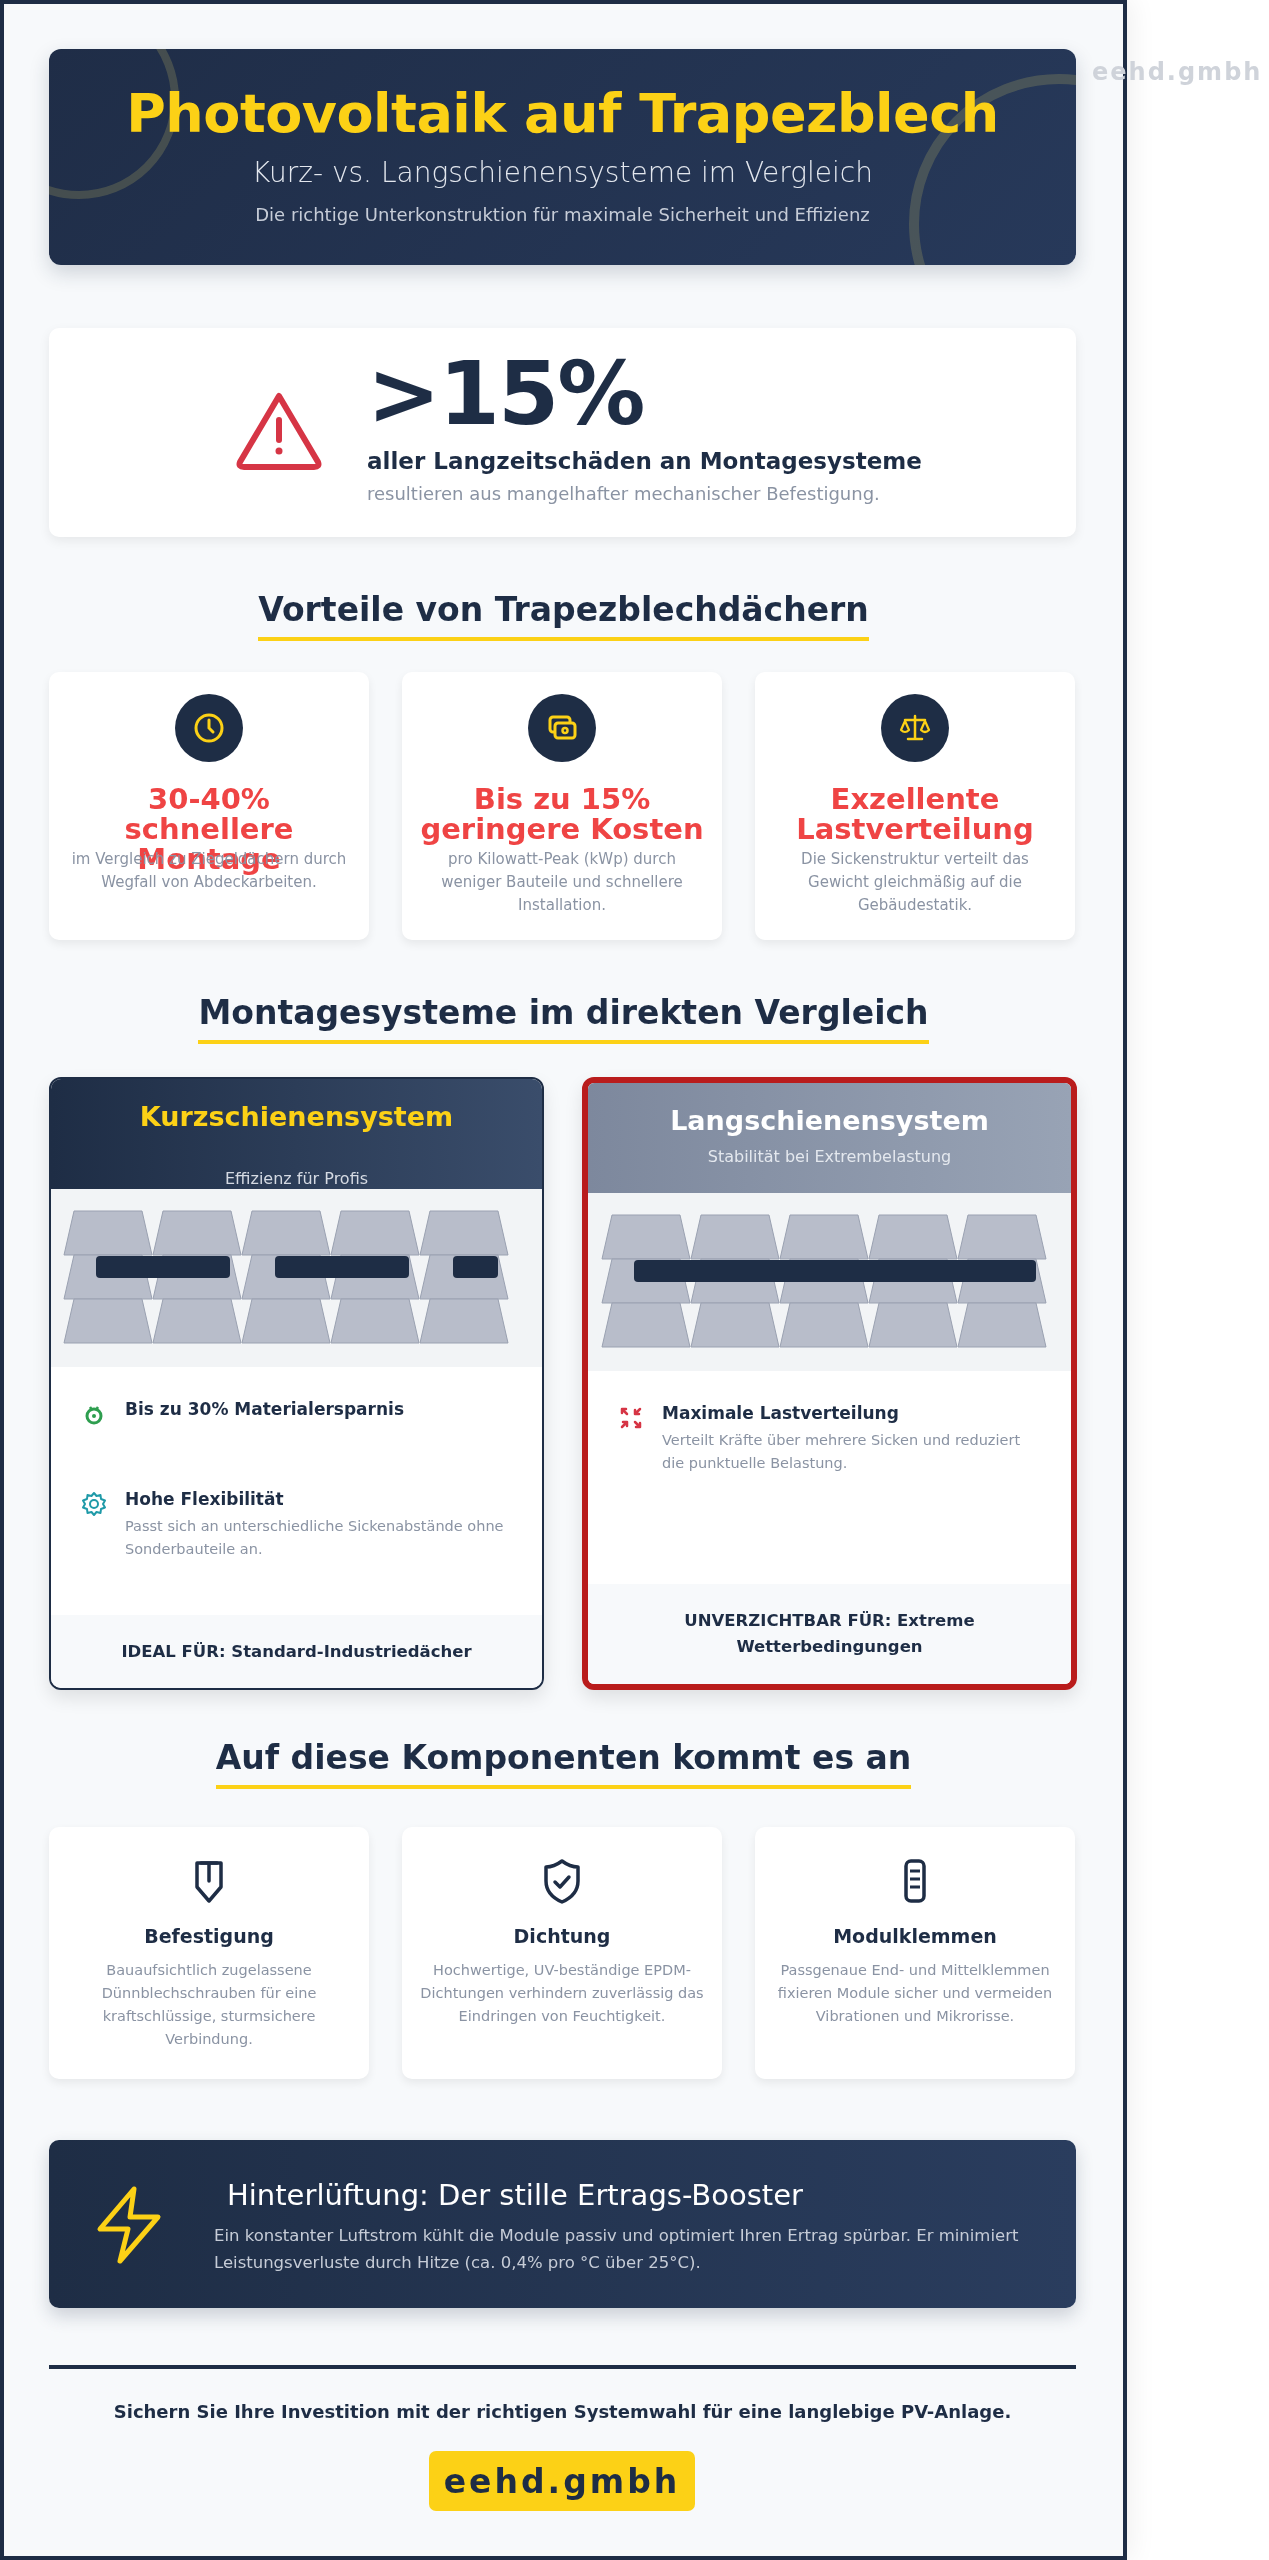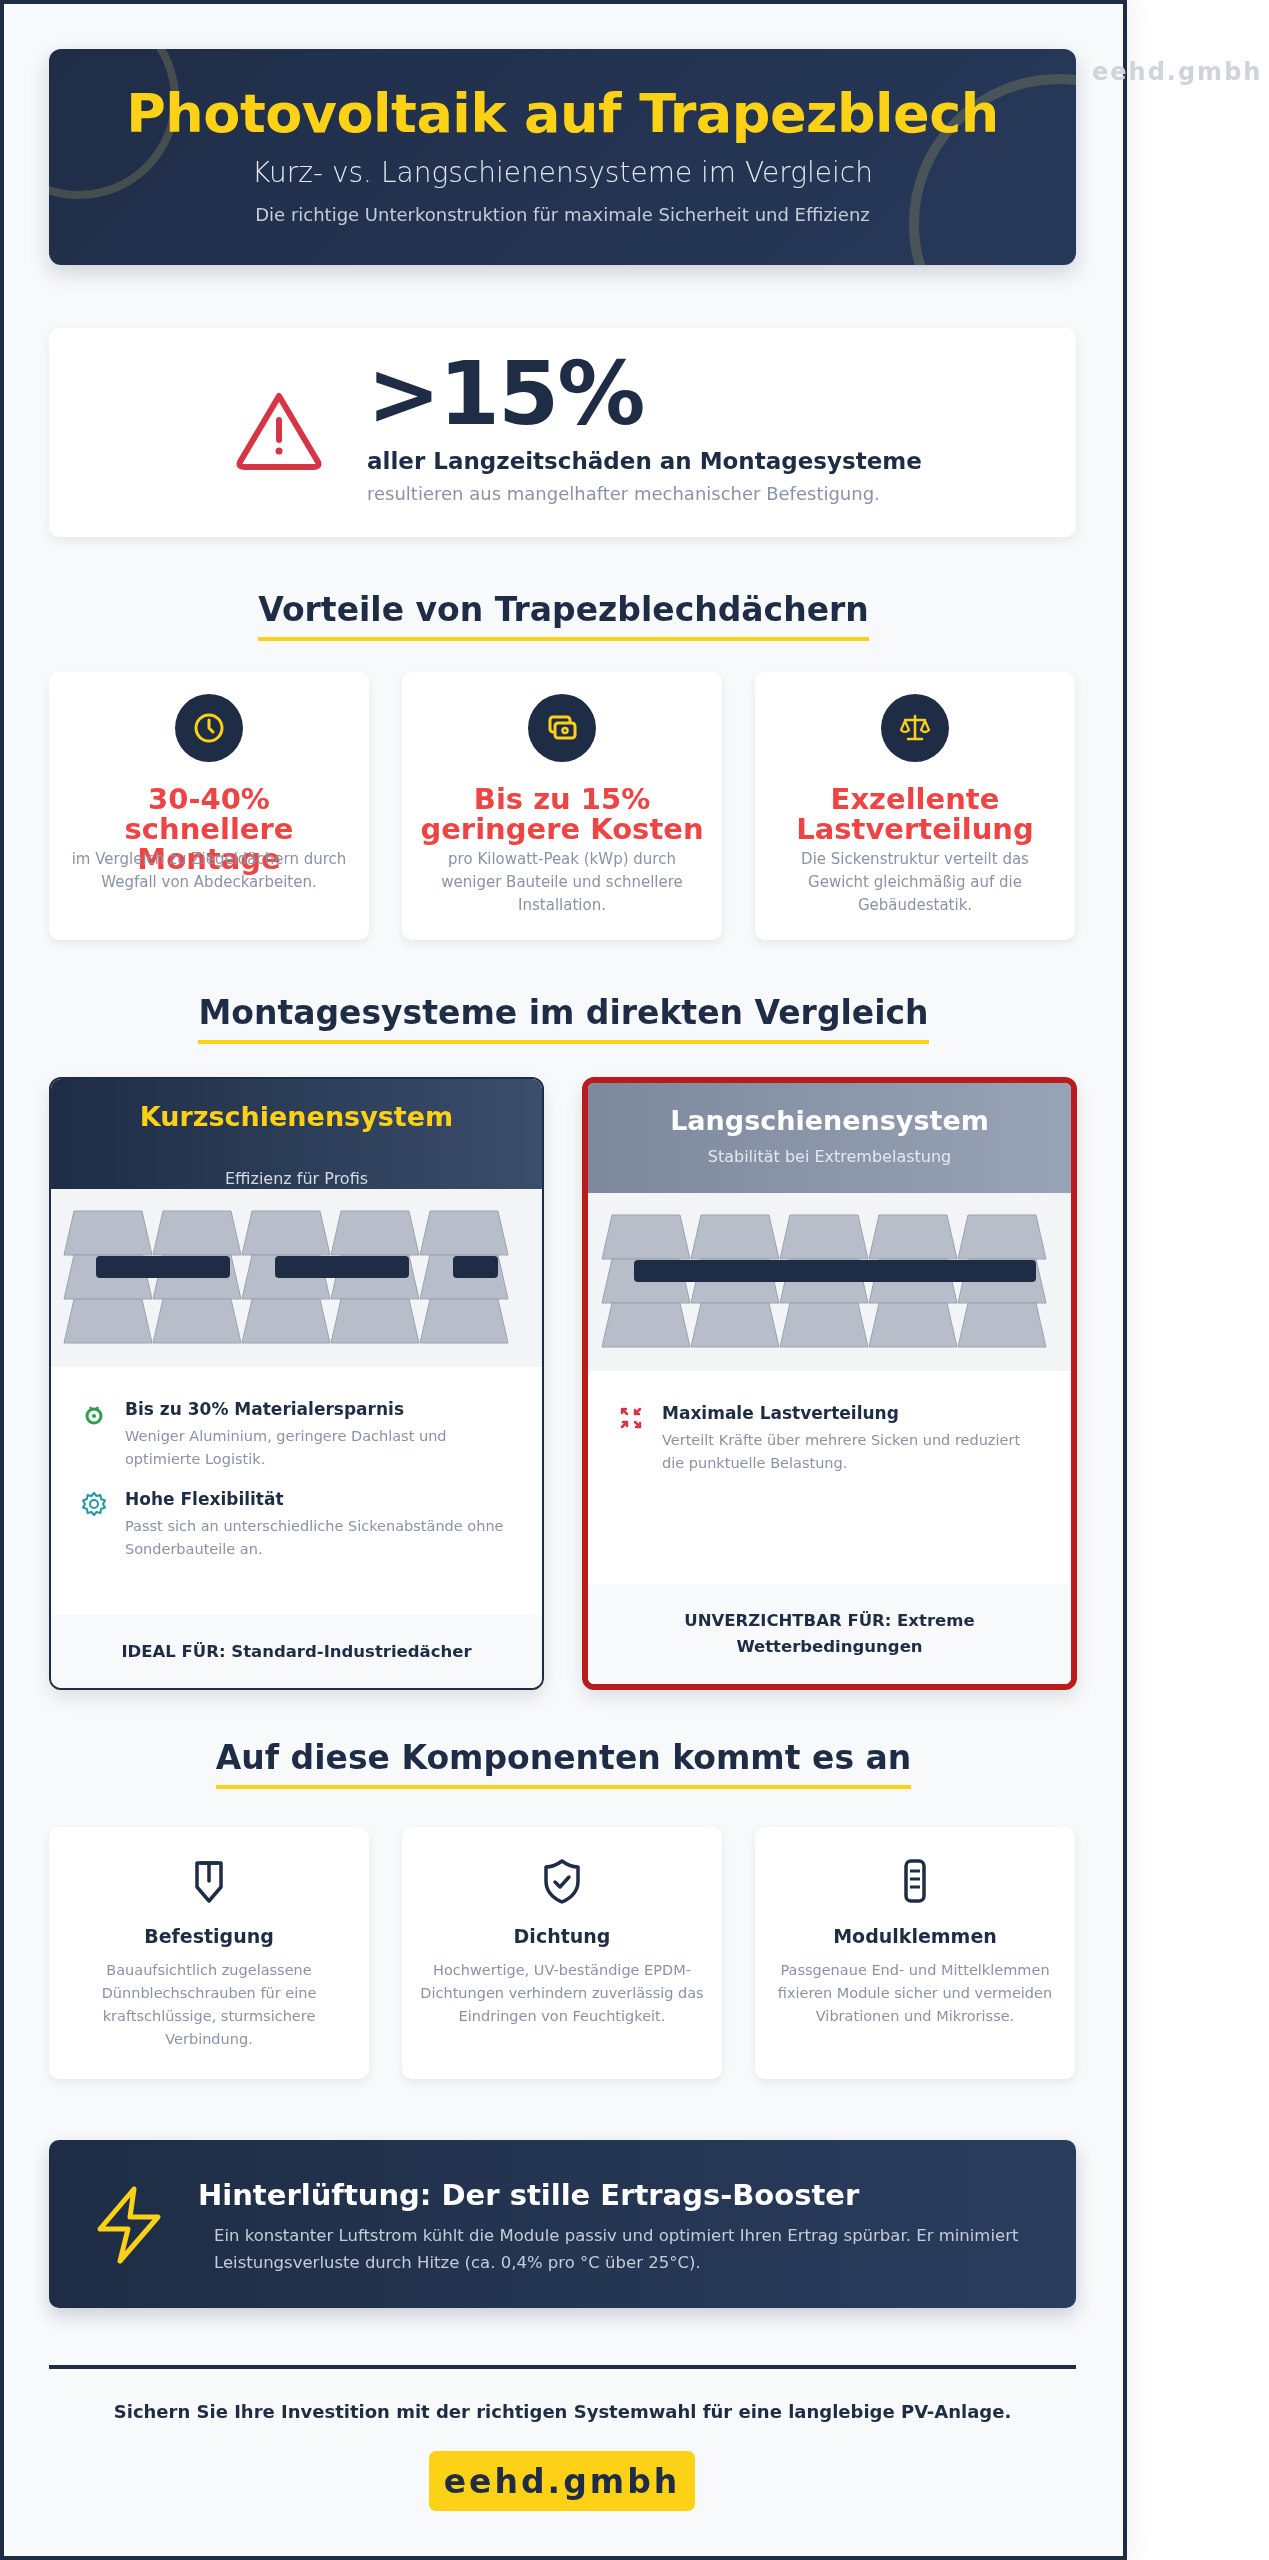--- a/index.html
+++ b/index.html
@@ -75,21 +75,21 @@
 
     
     .comp { width: 320px; height: 252px; background: #fff; border-radius: 10px; box-shadow: 0 4px 10px rgba(0,0,0,0.07); text-align: center; }
     .comp .ic { position: absolute; left: 140px; top: 30px; width: 40px; height: 48px; }
     .comp h3 { position: absolute; left: 10px; right: 10px; top: 98px; font-size: 19px; font-weight: bold; color: #1e2d45; }
     .comp p { position: absolute; left: 18px; right: 18px; top: 132px; font-size: 14.5px; line-height: 23px; color: #8a93a3; }
 
     
     .vent { left: 49px; top: 2140px; width: 1027px; height: 168px; border-radius: 10px; background: linear-gradient(90deg, #1e2d45, #2a3d5e); box-shadow: 0 8px 18px rgba(30,45,69,0.2); }
     .vent .bolt { position: absolute; left: 45px; top: 45px; width: 70px; height: 80px; }
-    .vent h3 { position: absolute; left: 149px; top: 38px; font-size: 29px; font-weight: bold; color: #ffffff; }
+    .vent h3 { position: absolute; left: 178px; top: 38px; font-size: 29px; font-weight: normal; color: #ffffff; }
     .vent p { position: absolute; left: 165px; right: 30px; top: 82px; font-size: 16.5px; line-height: 27px; color: #c6ccd7; }
 
     
     .rule { left: 49px; top: 2365px; width: 1027px; height: 4px; background: #1e2d45; }
     .footer-text { left: 49px; top: 2401px; width: 1027px; text-align: center; font-size: 18px; font-weight: bold; color: #1e2d45; }
     .brand { left: 429px; top: 2451px; width: 266px; height: 60px; background: #fcd116; border-radius: 7px; display: flex; align-items: center; justify-content: center; font-size: 33px; font-weight: bold; color: #1e2d45; letter-spacing: 3px; }
   </style>
 </head>
 <body>
 
@@ -189,21 +189,20 @@
       </g>
     </svg>
   </div>
   <div class="feat" style="top:320px; height:80px;">
     <svg class="fi" viewBox="0 0 26 26">
         <circle cx="13" cy="15" r="7" fill="none" stroke="#2e9e4f" stroke-width="3"></circle>
         <circle cx="13" cy="15" r="2" fill="#2e9e4f"></circle>
         <path d="M9 6 L11 9 M17 6 L15 9" stroke="#2e9e4f" stroke-width="2.5"></path>
       </svg>
     <h4>Bis zu 30% Materialersparnis</h4>
-    <p>Weniger Aluminium, geringere Dachlast und optimierte Logistik.</p>
   </div>
   <div class="feat" style="top:410px; height:80px;">
     <svg class="fi" viewBox="0 0 26 26">
         <path d="M13 2 L15.5 5 L19.5 4 L20 8 L24 9.5 L22 13 L24 16.5 L20 18 L19.5 22 L15.5 21 L13 24 L10.5 21 L6.5 22 L6 18 L2 16.5 L4 13 L2 9.5 L6 8 L6.5 4 L10.5 5 Z" fill="none" stroke="#1f9aa8" stroke-width="2" stroke-linejoin="round"></path>
         <circle cx="13" cy="13" r="4" fill="none" stroke="#1f9aa8" stroke-width="2"></circle>
       </svg>
     <h4>Hohe Flexibilität</h4>
     <p>Passt sich an unterschiedliche Sickenabstände ohne Sonderbauteile an.</p>
   </div>
   <div class="foot">IDEAL FÜR: Standard-Industriedächer</div>

